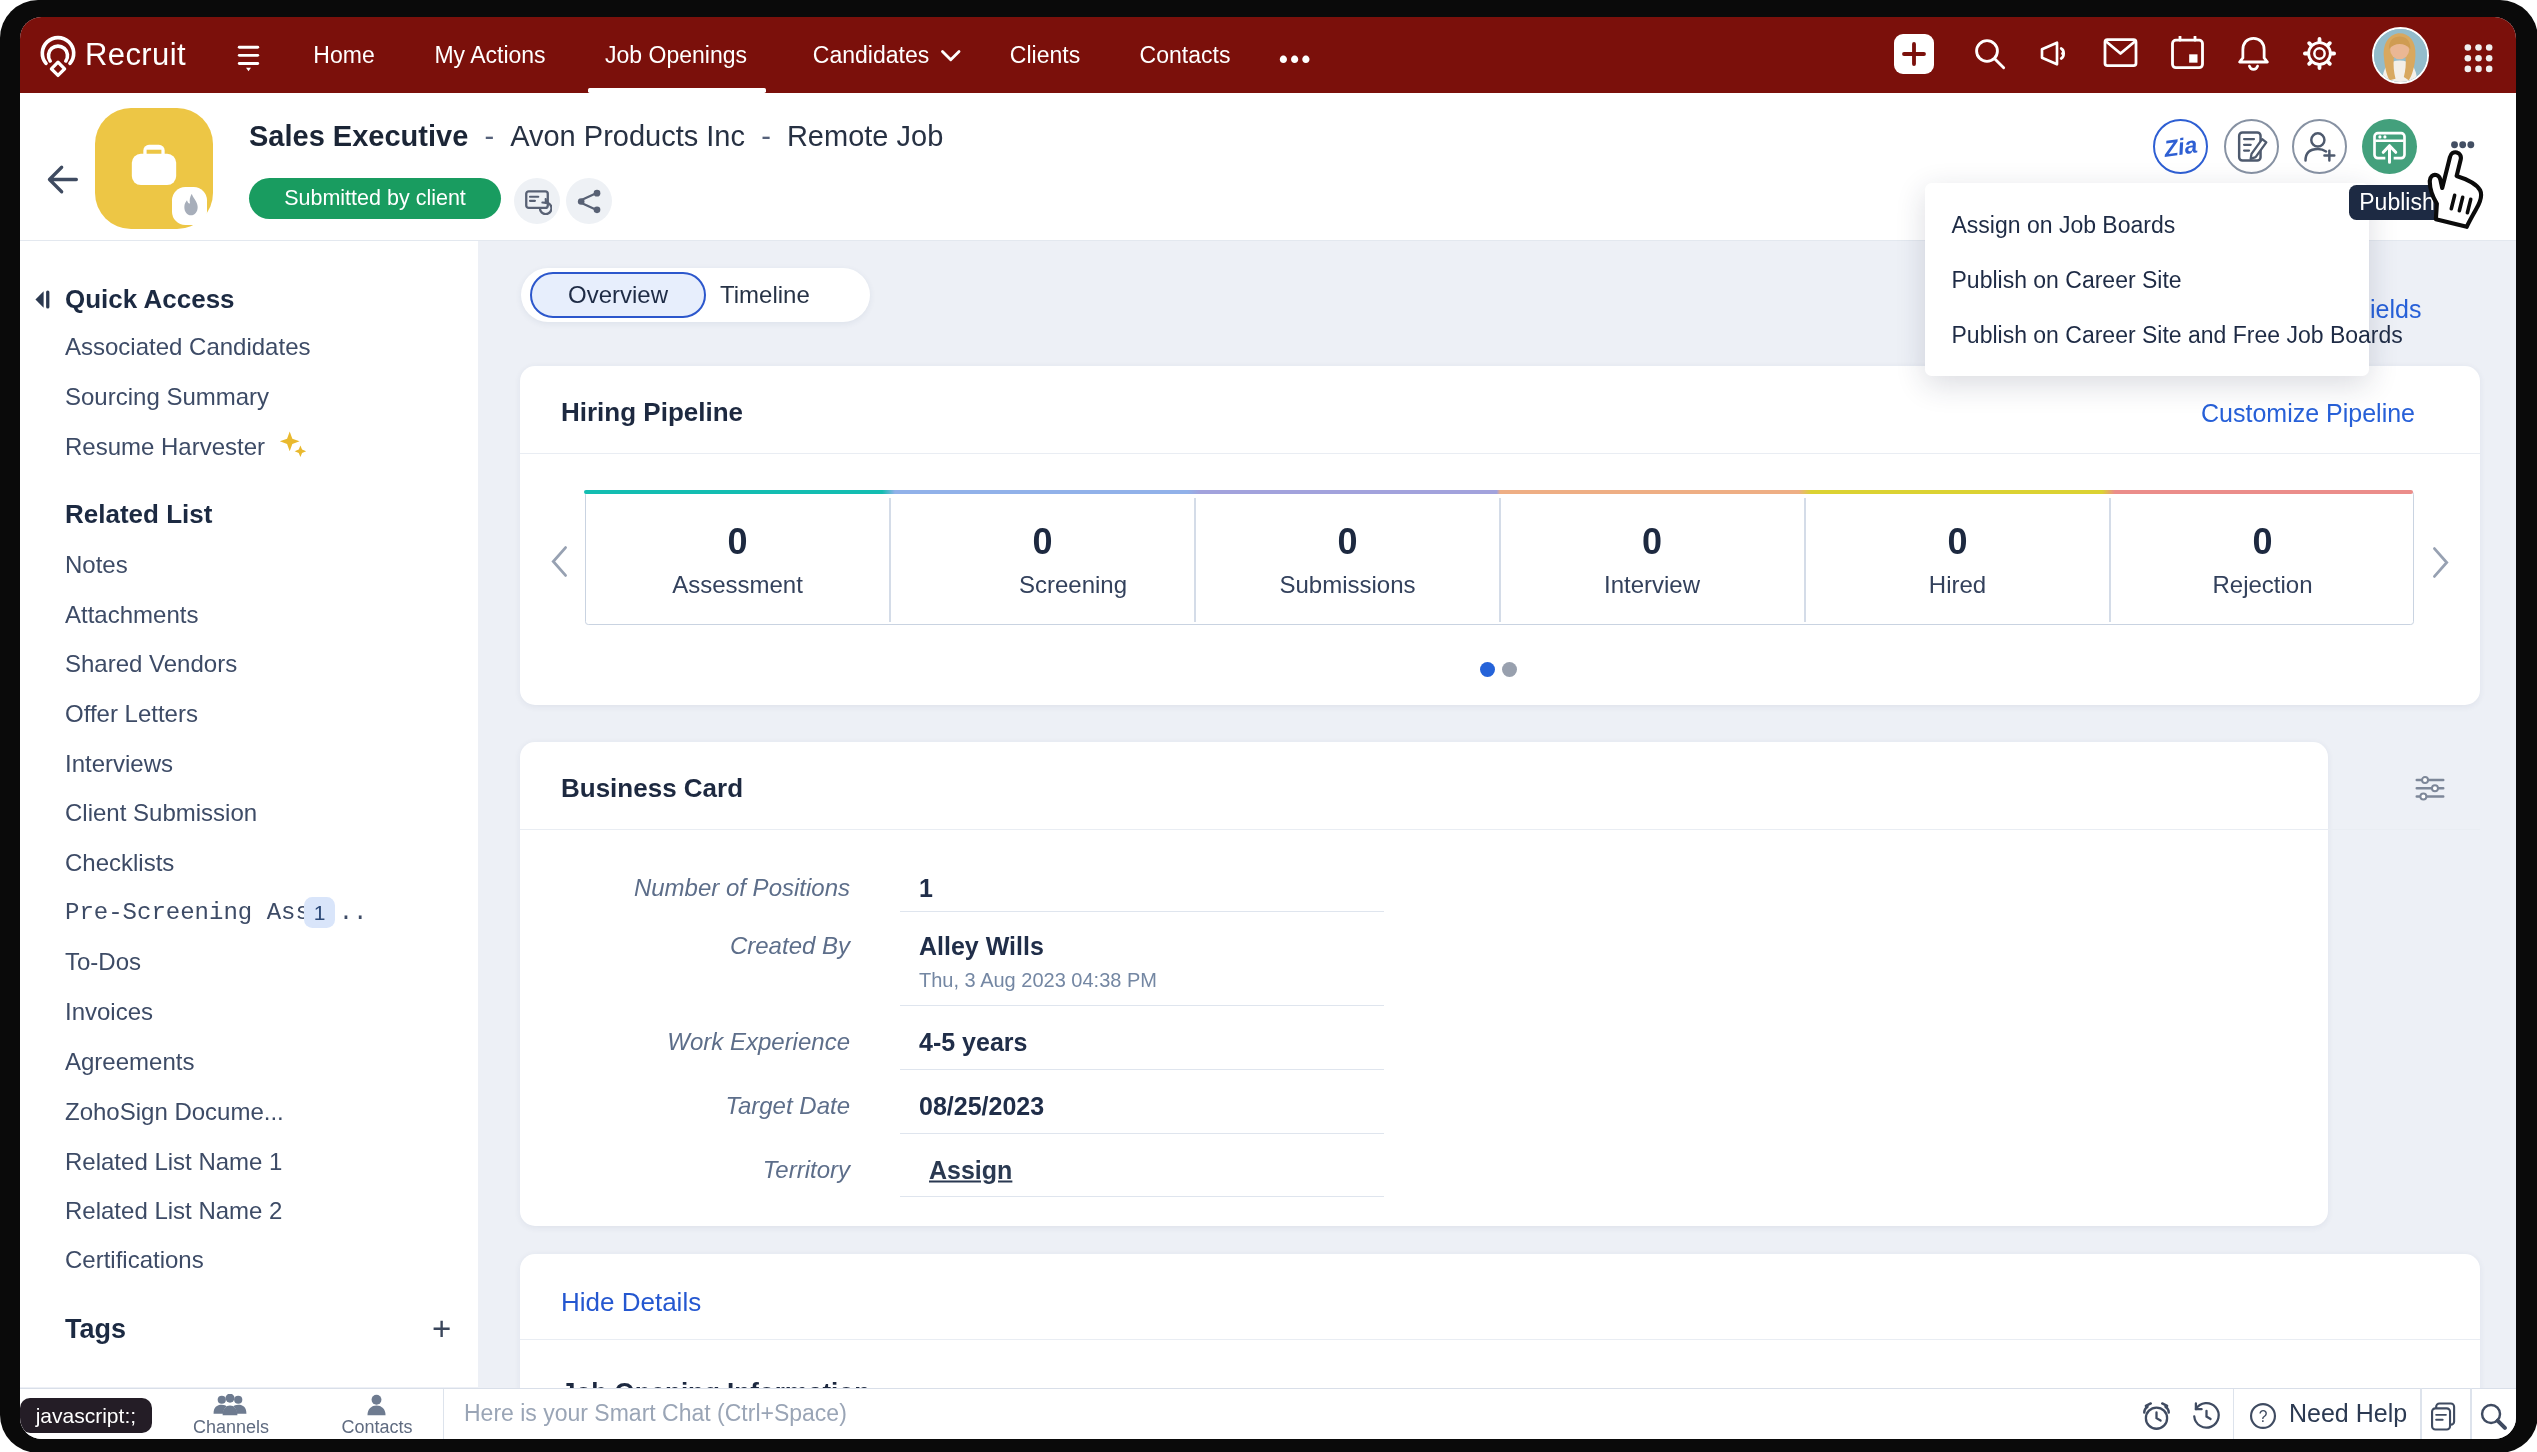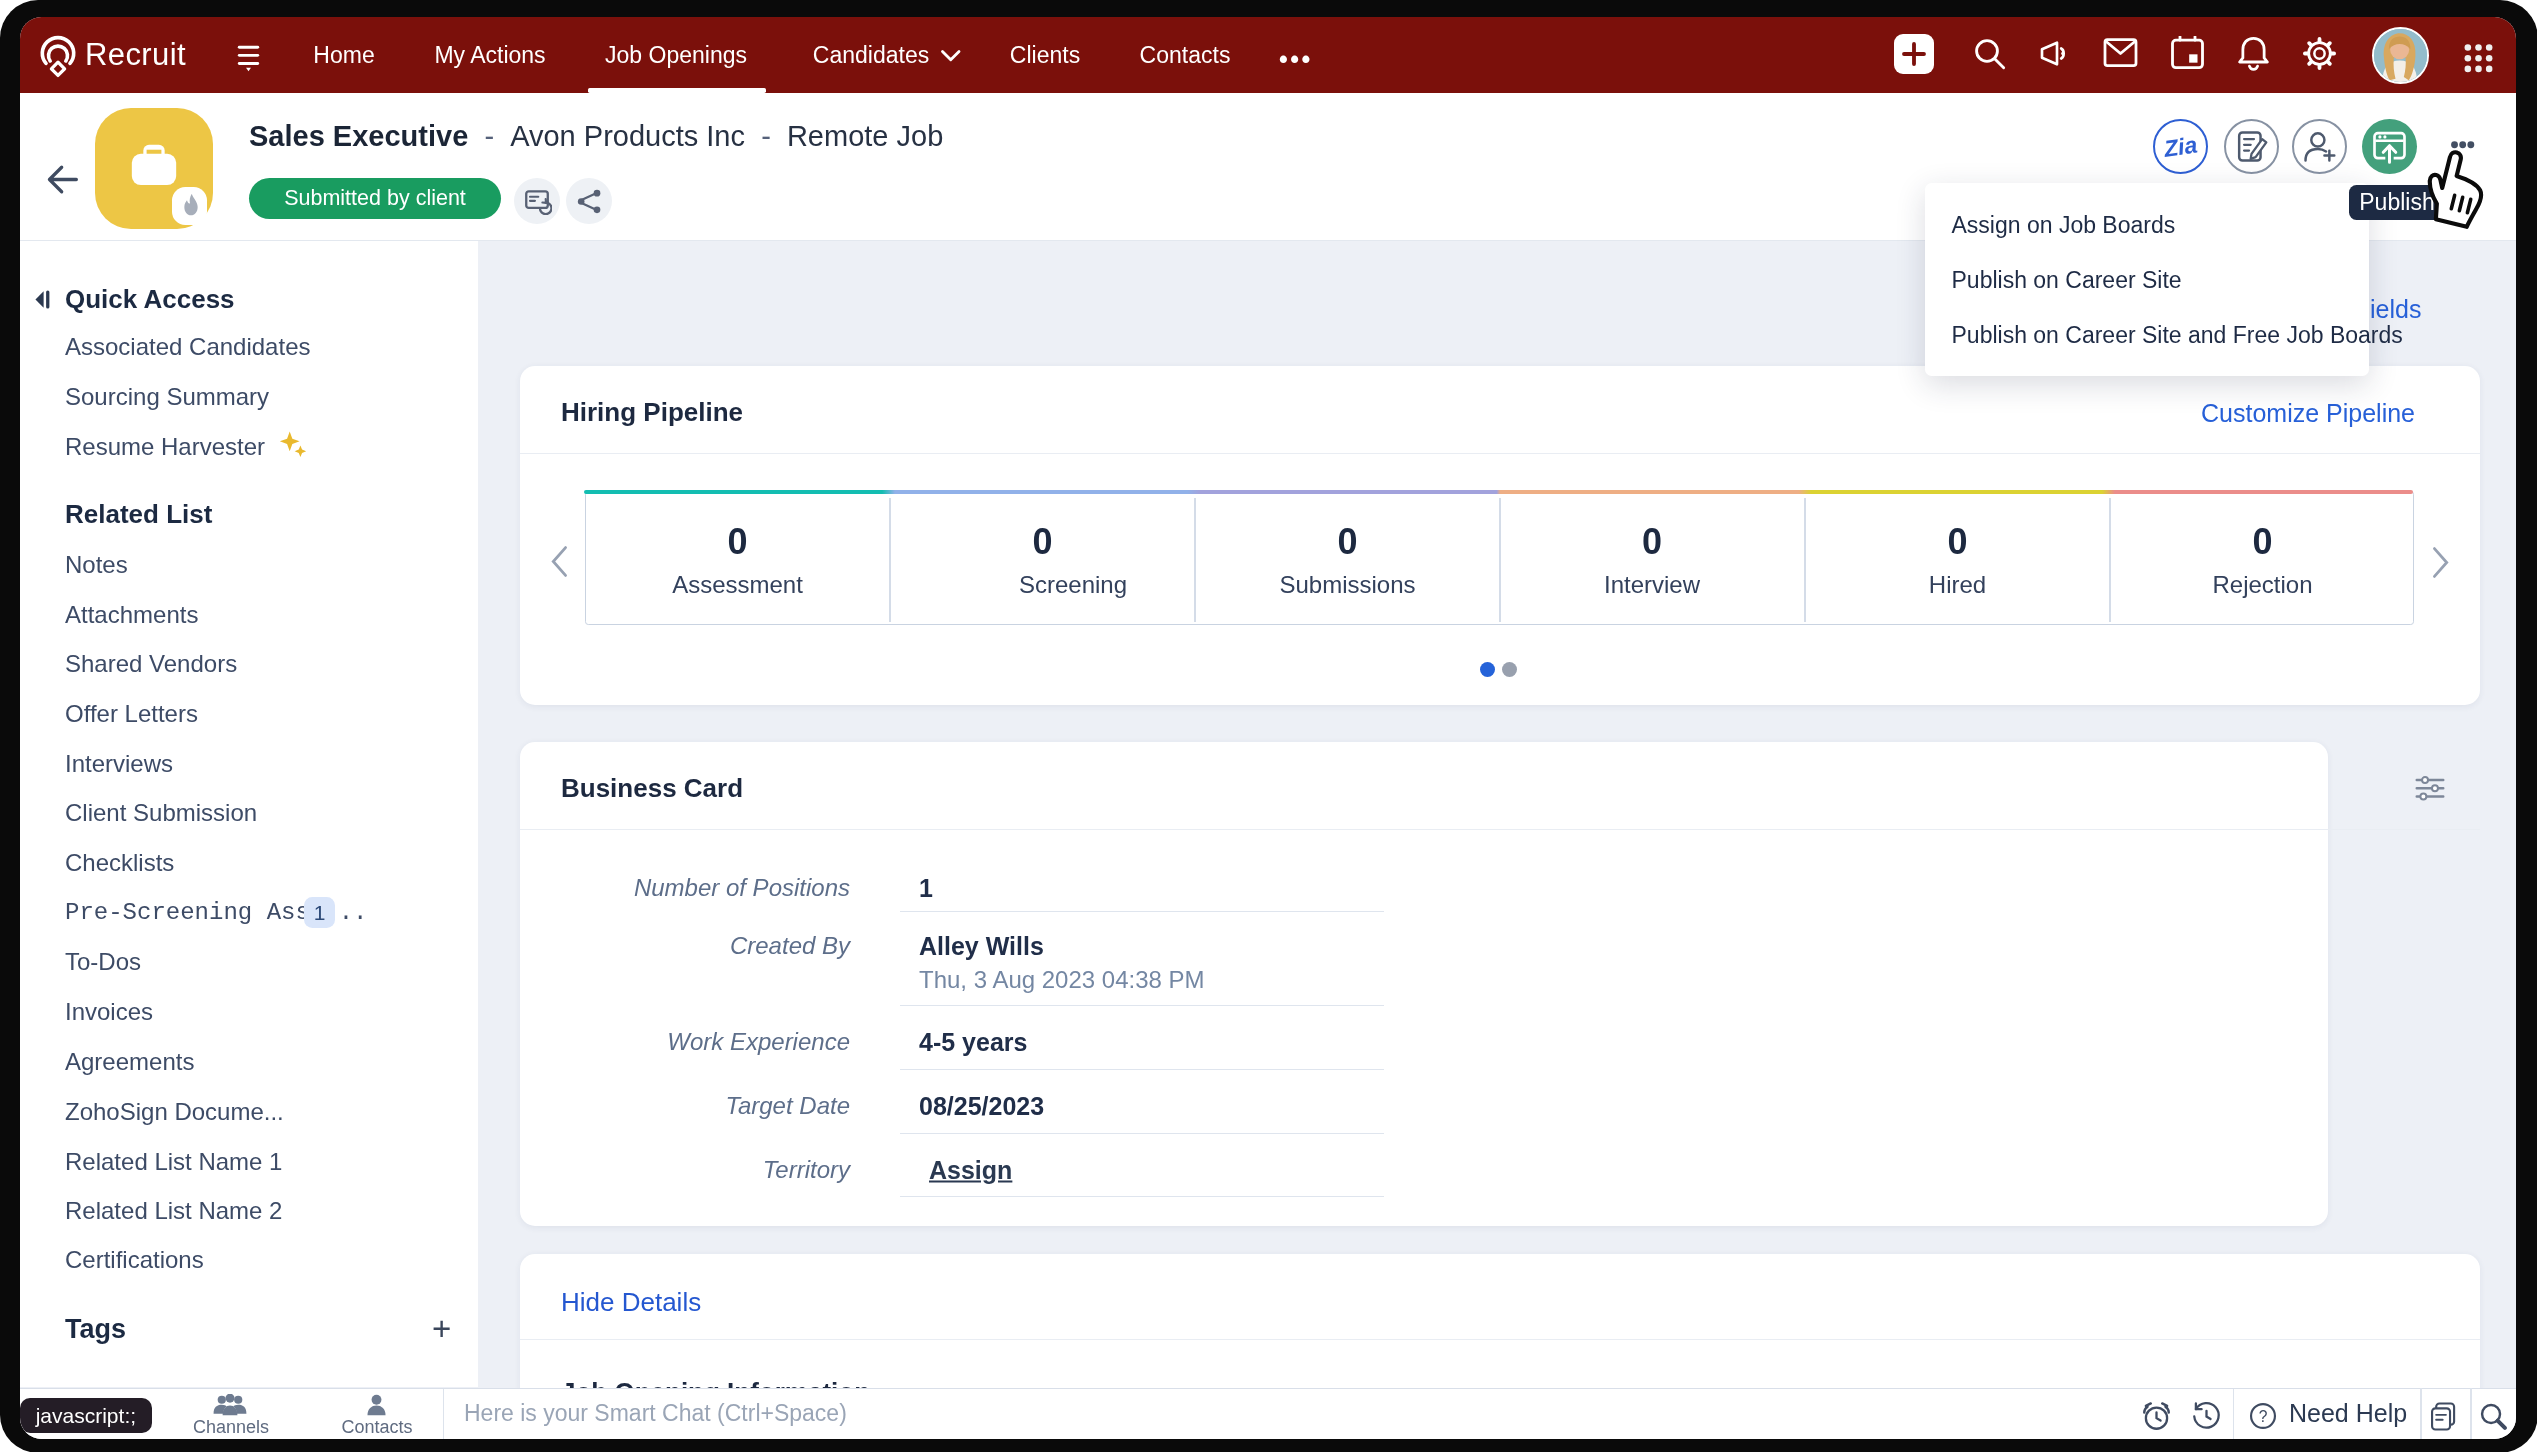--- a/index.html
+++ b/index.html
@@ -202,20 +202,24 @@
   <div class="sideitem" style="top:721px;">To-Dos</div>
   <div class="sideitem" style="top:771px;">Invoices</div>
   <div class="sideitem" style="top:821px;">Agreements</div>
   <div class="sideitem" style="top:871px;">ZohoSign Docume...</div>
   <div class="sideitem" style="top:921px;">Related List Name 1</div>
   <div class="sideitem" style="top:970px;">Related List Name 2</div>
   <div class="sideitem" style="top:1019px;">Certifications</div>
   <div class="sidehead" style="top:1088px;font-size:27px;">Tags</div>
   <div class="abs" style="left:412px;top:1088px;transform:translateY(-50%);font-size:33px;font-weight:300;color:#3a465b;">+</div>
 </div>
+<div class="abs" style="left:501px;top:251px;width:349px;height:54px;background:#fff;border-radius:27px;box-shadow:0 1.7px 6.6px rgba(40,60,100,0.08);">
+  <div class="abs" style="left:9px;top:4.1px;width:172px;height:42px;background:#e7eefc;border:2.1px solid #2c57cc;border-radius:23px;text-align:center;line-height:42px;font-size:24px;font-weight:500;color:#1e2b45;">Overview</div>
+  <div class="abs" style="left:199px;top:0;height:54px;line-height:54px;font-size:24px;color:#273346;">Timeline</div>
+</div>
 
 <div class="card" style="left:500px;top:349px;width:1960px;height:339px;">
   <div class="ctitle abs" style="left:41px;top:31px;">Hiring Pipeline</div>
   <div class="abs bluelink" style="right:65px;top:33px;font-size:25px;">Customize Pipeline</div>
   <div class="abs" style="left:0;top:87px;width:1960px;height:1.7px;background:#e9edf3;"></div>
   <div class="abs" style="left:65px;top:125px;width:1829px;height:134px;border:1.7px solid #c9d3e1;border-radius:3.3px;background:#fff;box-sizing:border-box;">
     <div class="abs" style="left:-1.7px;top:-1.7px;width:1829px;height:4.1px;border-radius:2.5px;background:linear-gradient(90deg,#13bdb1 0 16.3%,#91b1e9 17% 33%,#a2a2dc 33.7% 49.9%,#eeae84 50.1% 66.4%,#dbd232 67.1% 83%,#eb8d8a 83.7% 100%);"></div>
     <div class="abs" style="left:303px;top:6.6px;width:1.7px;height:124px;background:#d4dce8;"></div>
     <div class="abs" style="left:608px;top:6.6px;width:1.7px;height:124px;background:#d4dce8;"></div>
     <div class="abs" style="left:913px;top:6.6px;width:1.7px;height:124px;background:#d4dce8;"></div>
@@ -256,21 +260,21 @@
     <circle cx="24" cy="16" r="3.6" fill="#fff" stroke="#7d8799" stroke-width="2.4"></circle>
     <circle cx="10" cy="26" r="3.6" fill="#fff" stroke="#7d8799" stroke-width="2.4"></circle>
   </svg>
   <div class="abs" style="left:0;top:87px;width:1960px;height:1.7px;background:#e9edf3;"></div>
 </div>
 <div class="label" style="left:0;width:830px;top:871px;">Number of Positions</div>
 <div class="value" style="left:899px;top:871px;">1</div>
 <div class="uline" style="top:894px;"></div>
 <div class="label" style="left:0;width:830px;top:929px;">Created By</div>
 <div class="value" style="left:899px;top:929px;">Alley Wills</div>
-<div class="abs" style="left:899px;top:963px;transform:translateY(-50%);font-size:24px;color:#7487a3;white-space:nowrap;">Thu, 3 Aug 2023 04:38 PM</div>
+<div class="abs" style="left:899px;top:963px;transform:translateY(-50%);font-size:20px;color:#7487a3;white-space:nowrap;">Thu, 3 Aug 2023 04:38 PM</div>
 <div class="uline" style="top:988px;"></div>
 <div class="label" style="left:0;width:830px;top:1025px;">Work Experience</div>
 <div class="value" style="left:899px;top:1025px;">4-5 years</div>
 <div class="uline" style="top:1052px;"></div>
 <div class="label" style="left:0;width:830px;top:1089px;">Target Date</div>
 <div class="value" style="left:899px;top:1089px;">08/25/2023</div>
 <div class="uline" style="top:1116px;"></div>
 <div class="label" style="left:0;width:830px;top:1153px;">Territory</div>
 <div class="value" style="left:909px;top:1153px;text-decoration:underline;color:#2a3951;">Assign</div>
 <div class="uline" style="top:1179px;"></div>

